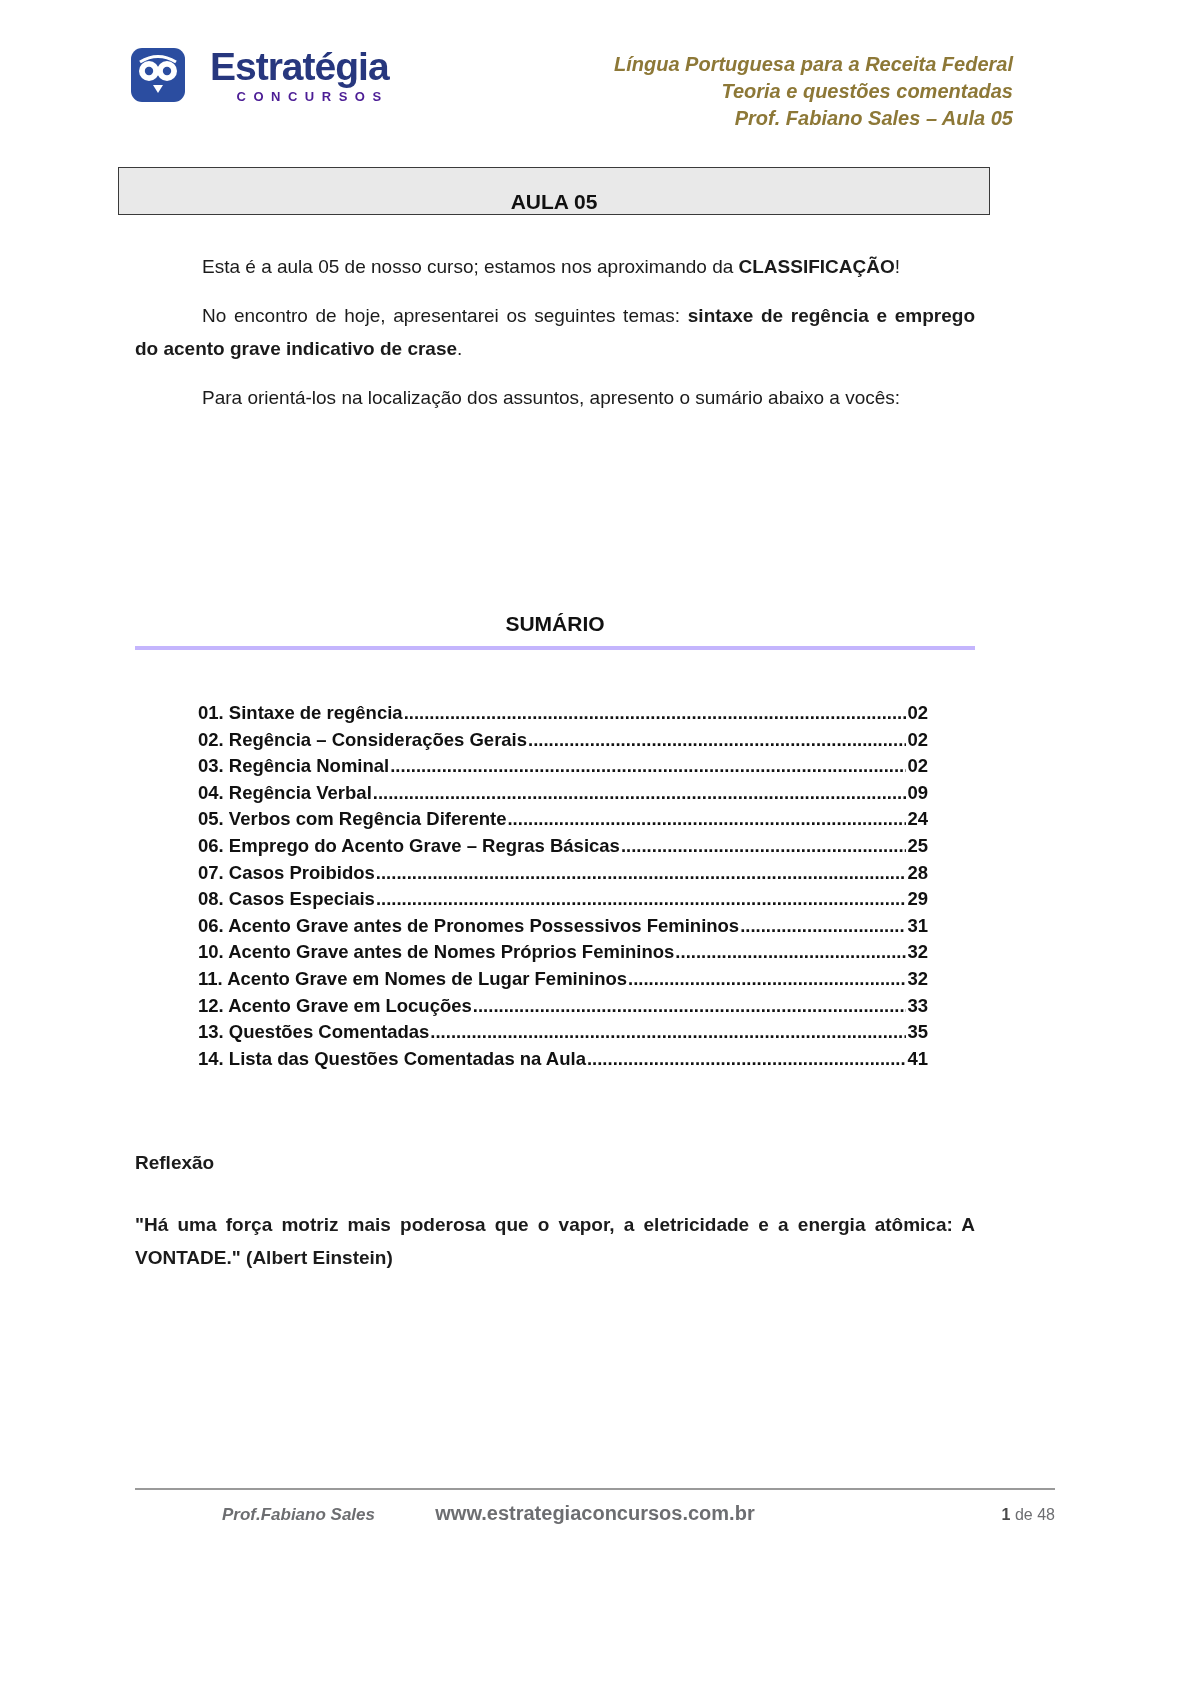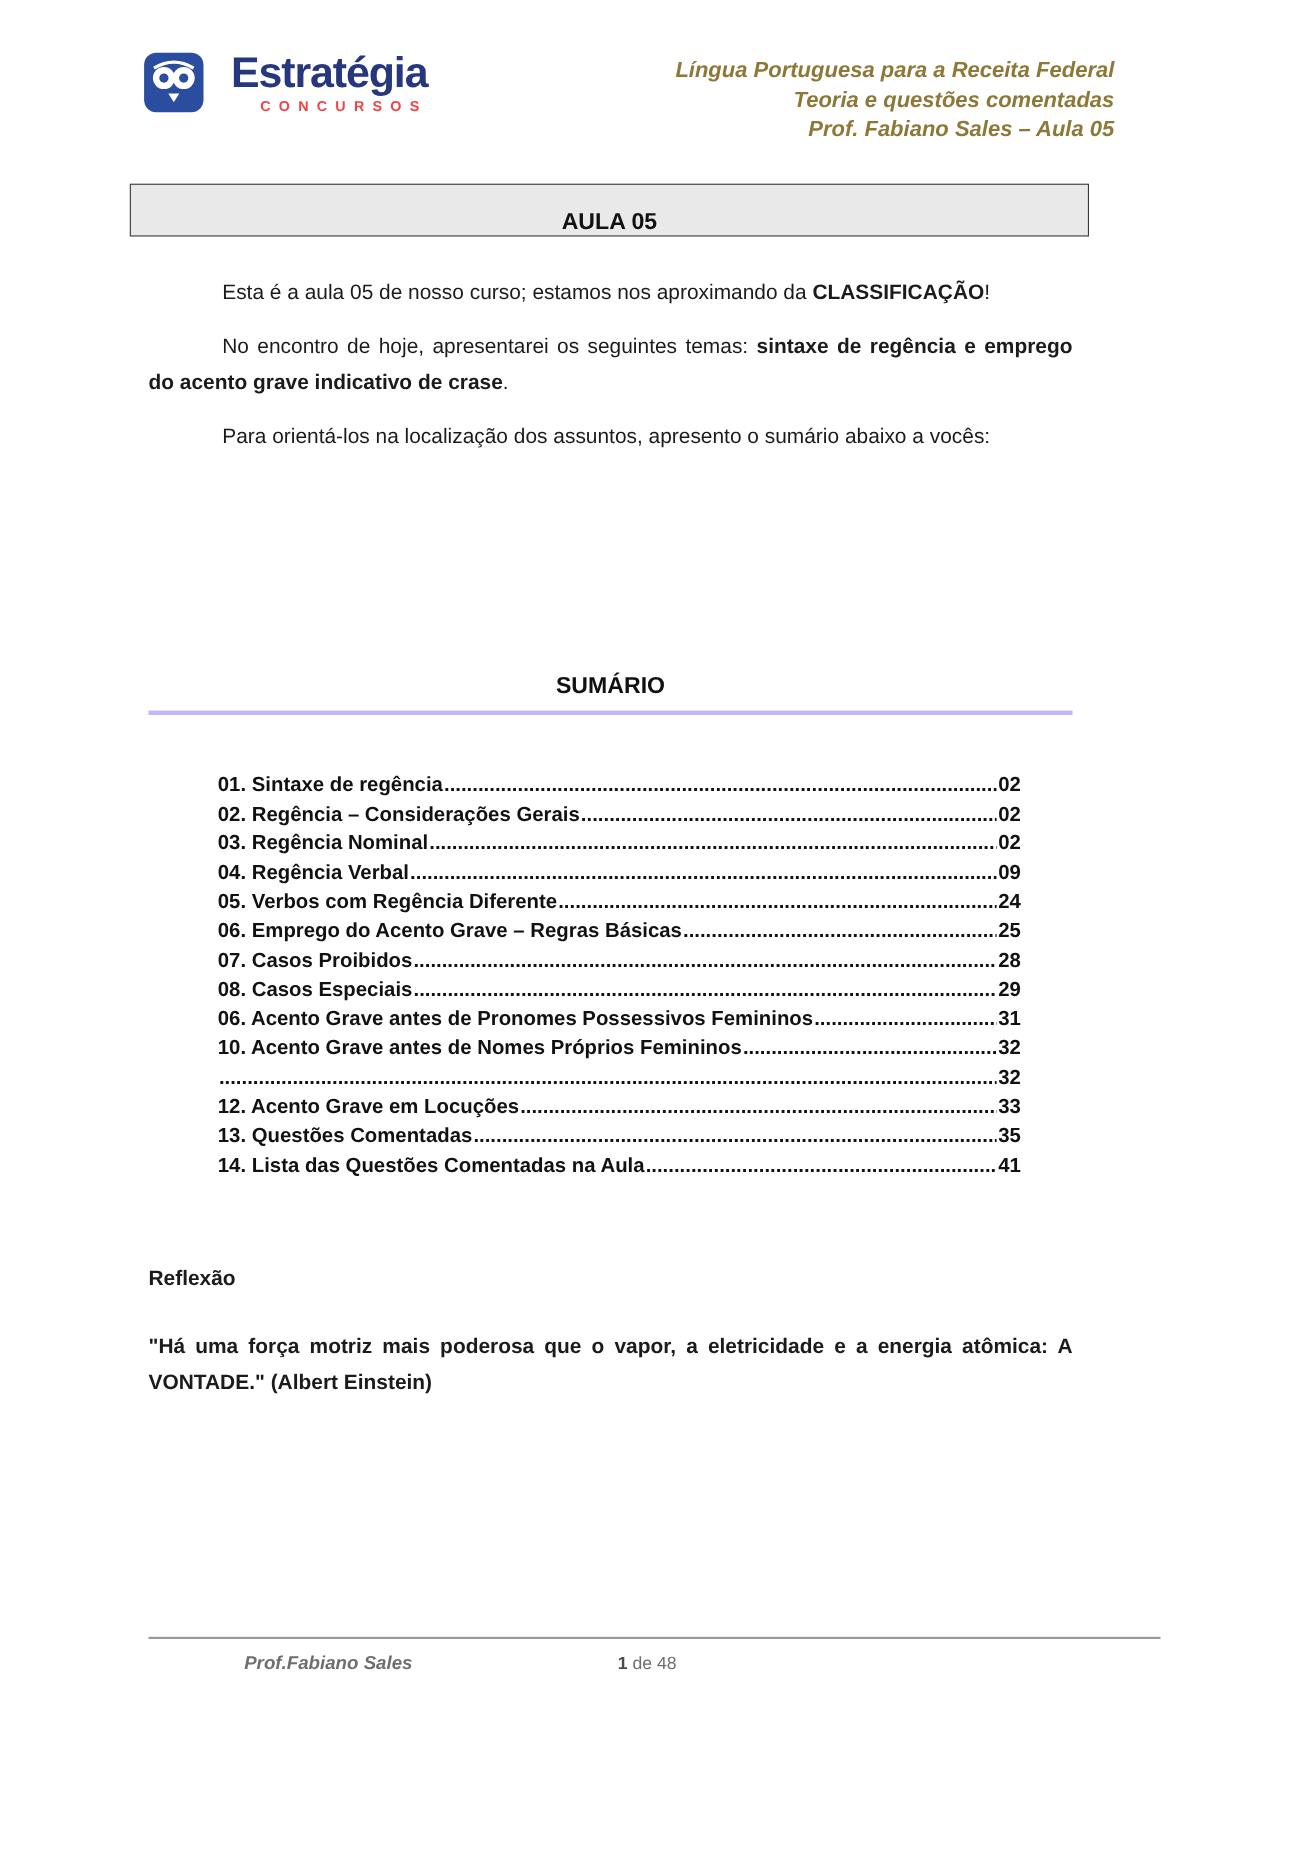--- a/index.html
+++ b/index.html
@@ -18,21 +18,21 @@
 
   
   .header { position: absolute; top: 45px; left: 130px; right: 177px; }
   .logo { position: absolute; left: 0; top: 2px; display: flex; align-items: flex-start; gap: 24px; text-align: right; }
   .logo-icon { display: block; }
   .logo-brand {
     font-size: 39px; font-weight: bold; color: #27377e;
     letter-spacing: -1px; line-height: 40px;
   }
   .logo-sub {
-    font-size: 13px; font-weight: bold; color: #ef4444;
+    font-size: 13px; font-weight: bold; color: #4c1d95;
     letter-spacing: 7.5px; margin-top: 2px; padding-left: 2px;
   }
   .header-right {
     position: absolute; right: 0; top: 6px;
     text-align: right; font-style: italic; font-weight: bold;
     font-size: 20px; line-height: 27px; color: #8d7837;
   }
 
   
   .aula-box {
@@ -183,20 +183,21 @@
         <span class="toc-label">06. Acento Grave antes de Pronomes Possessivos Femininos </span>
         <span class="toc-dots"></span>
         <span class="toc-page">31</span>
       </div>
       <div class="toc-row">
         <span class="toc-label">10. Acento Grave antes de Nomes Próprios Femininos</span>
         <span class="toc-dots"></span>
         <span class="toc-page">32</span>
       </div>
       <div class="toc-row">
+        <span class="toc-label">11. Acento Grave em Nomes de Lugar Femininos </span>
         <span class="toc-dots"></span>
         <span class="toc-page">32</span>
       </div>
       <div class="toc-row">
         <span class="toc-label">12. Acento Grave em Locuções </span>
         <span class="toc-dots"></span>
         <span class="toc-page">33</span>
       </div>
       <div class="toc-row">
         <span class="toc-label">13. Questões Comentadas</span>
@@ -208,16 +209,17 @@
         <span class="toc-dots"></span>
         <span class="toc-page">41</span>
       </div>
     </div>
 
   <div class="reflexao-title">Reflexão</div>
   <p class="quote">"Há uma força motriz mais poderosa que o vapor, a eletricidade e a energia atômica: A VONTADE." (Albert Einstein)</p>
 
   <footer class="footer">
     <span class="footer-left">Prof.Fabiano Sales</span>
+    <span class="footer-center">www.estrategiaconcursos.com.br</span>
     <span class="footer-right"><span class="footer-page-num">1</span><span> de 48</span></span>
   </footer>
 
 </div>
 
 </body></html>

